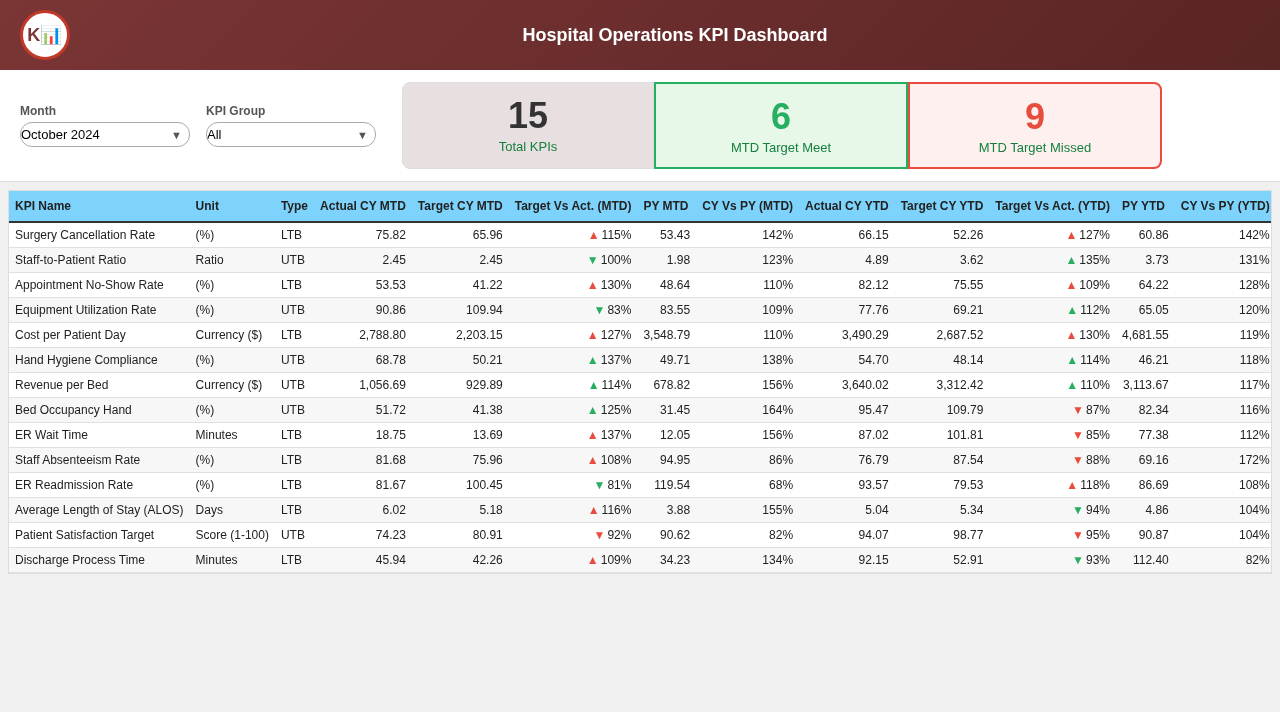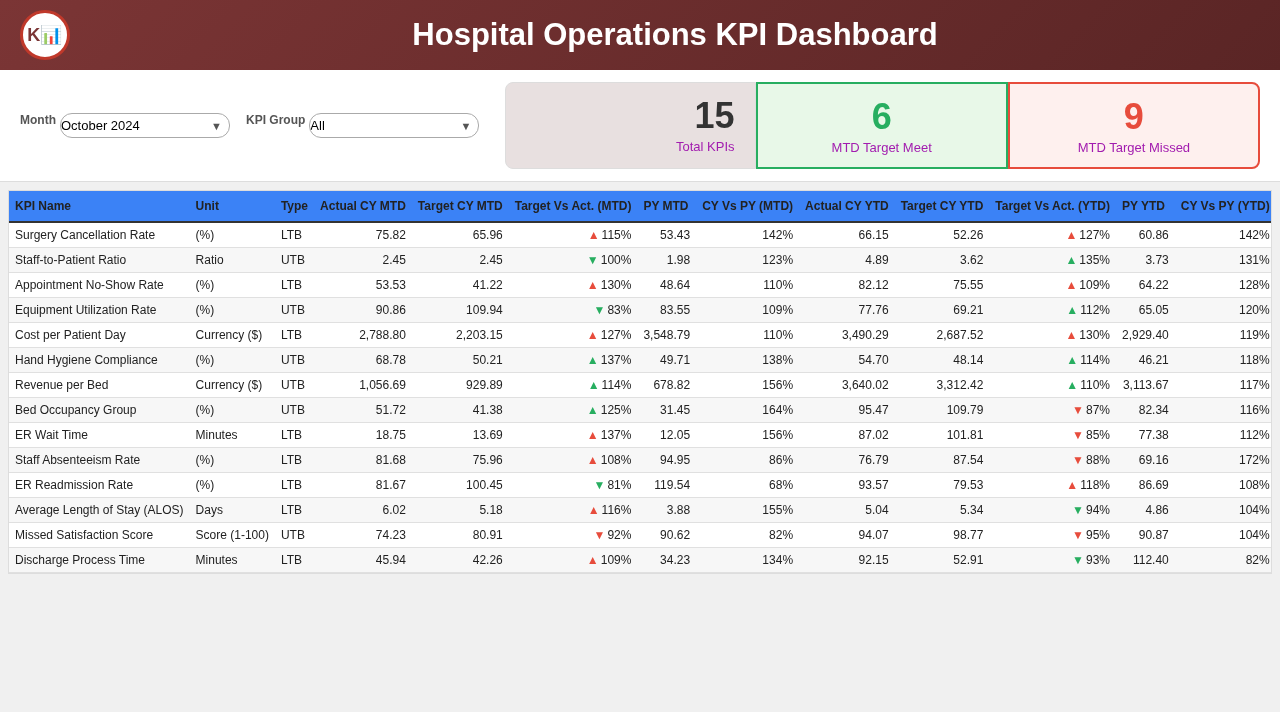--- a/index.html
+++ b/index.html
@@ -19,38 +19,38 @@
       display: flex; align-items: center; justify-content: center;
       margin-right: 20px;
       flex-shrink: 0;
       border: 3px solid #c0392b;
     }
     .logo-inner {
       font-size: 18px; font-weight: bold; color: #7b3535;
     }
     .header-title {
       color: white;
-      font-size: 31px;
+      font-size: 18px;
       font-weight: bold;
       flex: 1;
       text-align: center;
     }
 
     .controls-area {
       background: white;
       padding: 12px 20px;
       display: flex;
       align-items: center;
       gap: 16px;
       border-bottom: 1px solid #ddd;
     }
 
     .filter-group {
       display: flex;
-      flex-direction: row;
+      flex-direction: column;
       gap: 4px;
     }
     .filter-label {
       font-size: 12px;
       font-weight: bold;
       color: #555;
     }
     .filter-select {
       border: 1px solid #aaa;
       border-radius: 12px;
@@ -84,51 +84,50 @@
     }
     .kpi-card {
       flex: 1;
       text-align: center;
       padding: 12px 20px;
       border: 1px solid #ddd;
     }
     .kpi-card-total {
       background: #e8e0e0;
       border-radius: 8px 0 0 8px;
-      text-align: right;
     }
     .kpi-card-meet {
       background: #e8f8e8;
       border: 2px solid #27ae60;
     }
     .kpi-card-missed {
       background: #fef0ee;
       border: 2px solid #e74c3c;
       border-radius: 0 8px 8px 0;
     }
     .kpi-number-total { font-size: 36px; font-weight: bold; color: #333; }
     .kpi-number-meet { font-size: 36px; font-weight: bold; color: #27ae60; }
     .kpi-number-missed { font-size: 36px; font-weight: bold; color: #e74c3c; }
-    .kpi-sublabel { font-size: 13px; color: #a21caf; margin-top: 2px; }
+    .kpi-sublabel { font-size: 13px; color: #15803d; margin-top: 2px; }
 
     .table-container {
       background: white;
       margin: 8px 8px;
       border: 1px solid #ddd;
       overflow-x: auto;
     }
 
     table {
       width: 100%;
       border-collapse: collapse;
       font-size: 12px;
     }
 
     thead tr {
-      background: #3b82f6;
+      background: #7dd3fc;
     }
     thead th {
       padding: 8px 6px;
       text-align: left;
       font-weight: bold;
       border-bottom: 2px solid #333;
       white-space: nowrap;
       color: #222;
       vertical-align: bottom;
     }
@@ -317,21 +316,21 @@
           <td>
             <div class="trend-cell"><span class="arrow-up">▲</span>127%</div>
           </td>
           <td>3,548.79</td>
           <td>110%</td>
           <td>3,490.29</td>
           <td>2,687.52</td>
           <td>
             <div class="trend-cell"><span class="arrow-up">▲</span>130%</div>
           </td>
-          <td>2,929.40</td>
+          <td>4,681.55</td>
           <td>119%</td>
         </tr>
         <tr>
           <td>Hand Hygiene Compliance</td>
           <td>(%)</td>
           <td>UTB</td>
           <td>68.78</td>
           <td>50.21</td>
           <td>
             <div class="trend-cell"><span class="arrow-up-green">▲</span>137%</div>
@@ -359,21 +358,21 @@
           <td>156%</td>
           <td>3,640.02</td>
           <td>3,312.42</td>
           <td>
             <div class="trend-cell"><span class="arrow-up-green">▲</span>110%</div>
           </td>
           <td>3,113.67</td>
           <td>117%</td>
         </tr>
         <tr>
-          <td>Bed Occupancy Group</td>
+          <td>Bed Occupancy Hand</td>
           <td>(%)</td>
           <td>UTB</td>
           <td>51.72</td>
           <td>41.38</td>
           <td>
             <div class="trend-cell"><span class="arrow-up-green">▲</span>125%</div>
           </td>
           <td>31.45</td>
           <td>164%</td>
           <td>95.47</td>
@@ -454,21 +453,21 @@
           <td>155%</td>
           <td>5.04</td>
           <td>5.34</td>
           <td>
             <div class="trend-cell"><span class="arrow-down">▼</span>94%</div>
           </td>
           <td>4.86</td>
           <td>104%</td>
         </tr>
         <tr>
-          <td>Missed Satisfaction Score</td>
+          <td>Patient Satisfaction Target</td>
           <td>Score (1-100)</td>
           <td>UTB</td>
           <td>74.23</td>
           <td>80.91</td>
           <td>
             <div class="trend-cell"><span class="arrow-down-red">▼</span>92%</div>
           </td>
           <td>90.62</td>
           <td>82%</td>
           <td>94.07</td>

